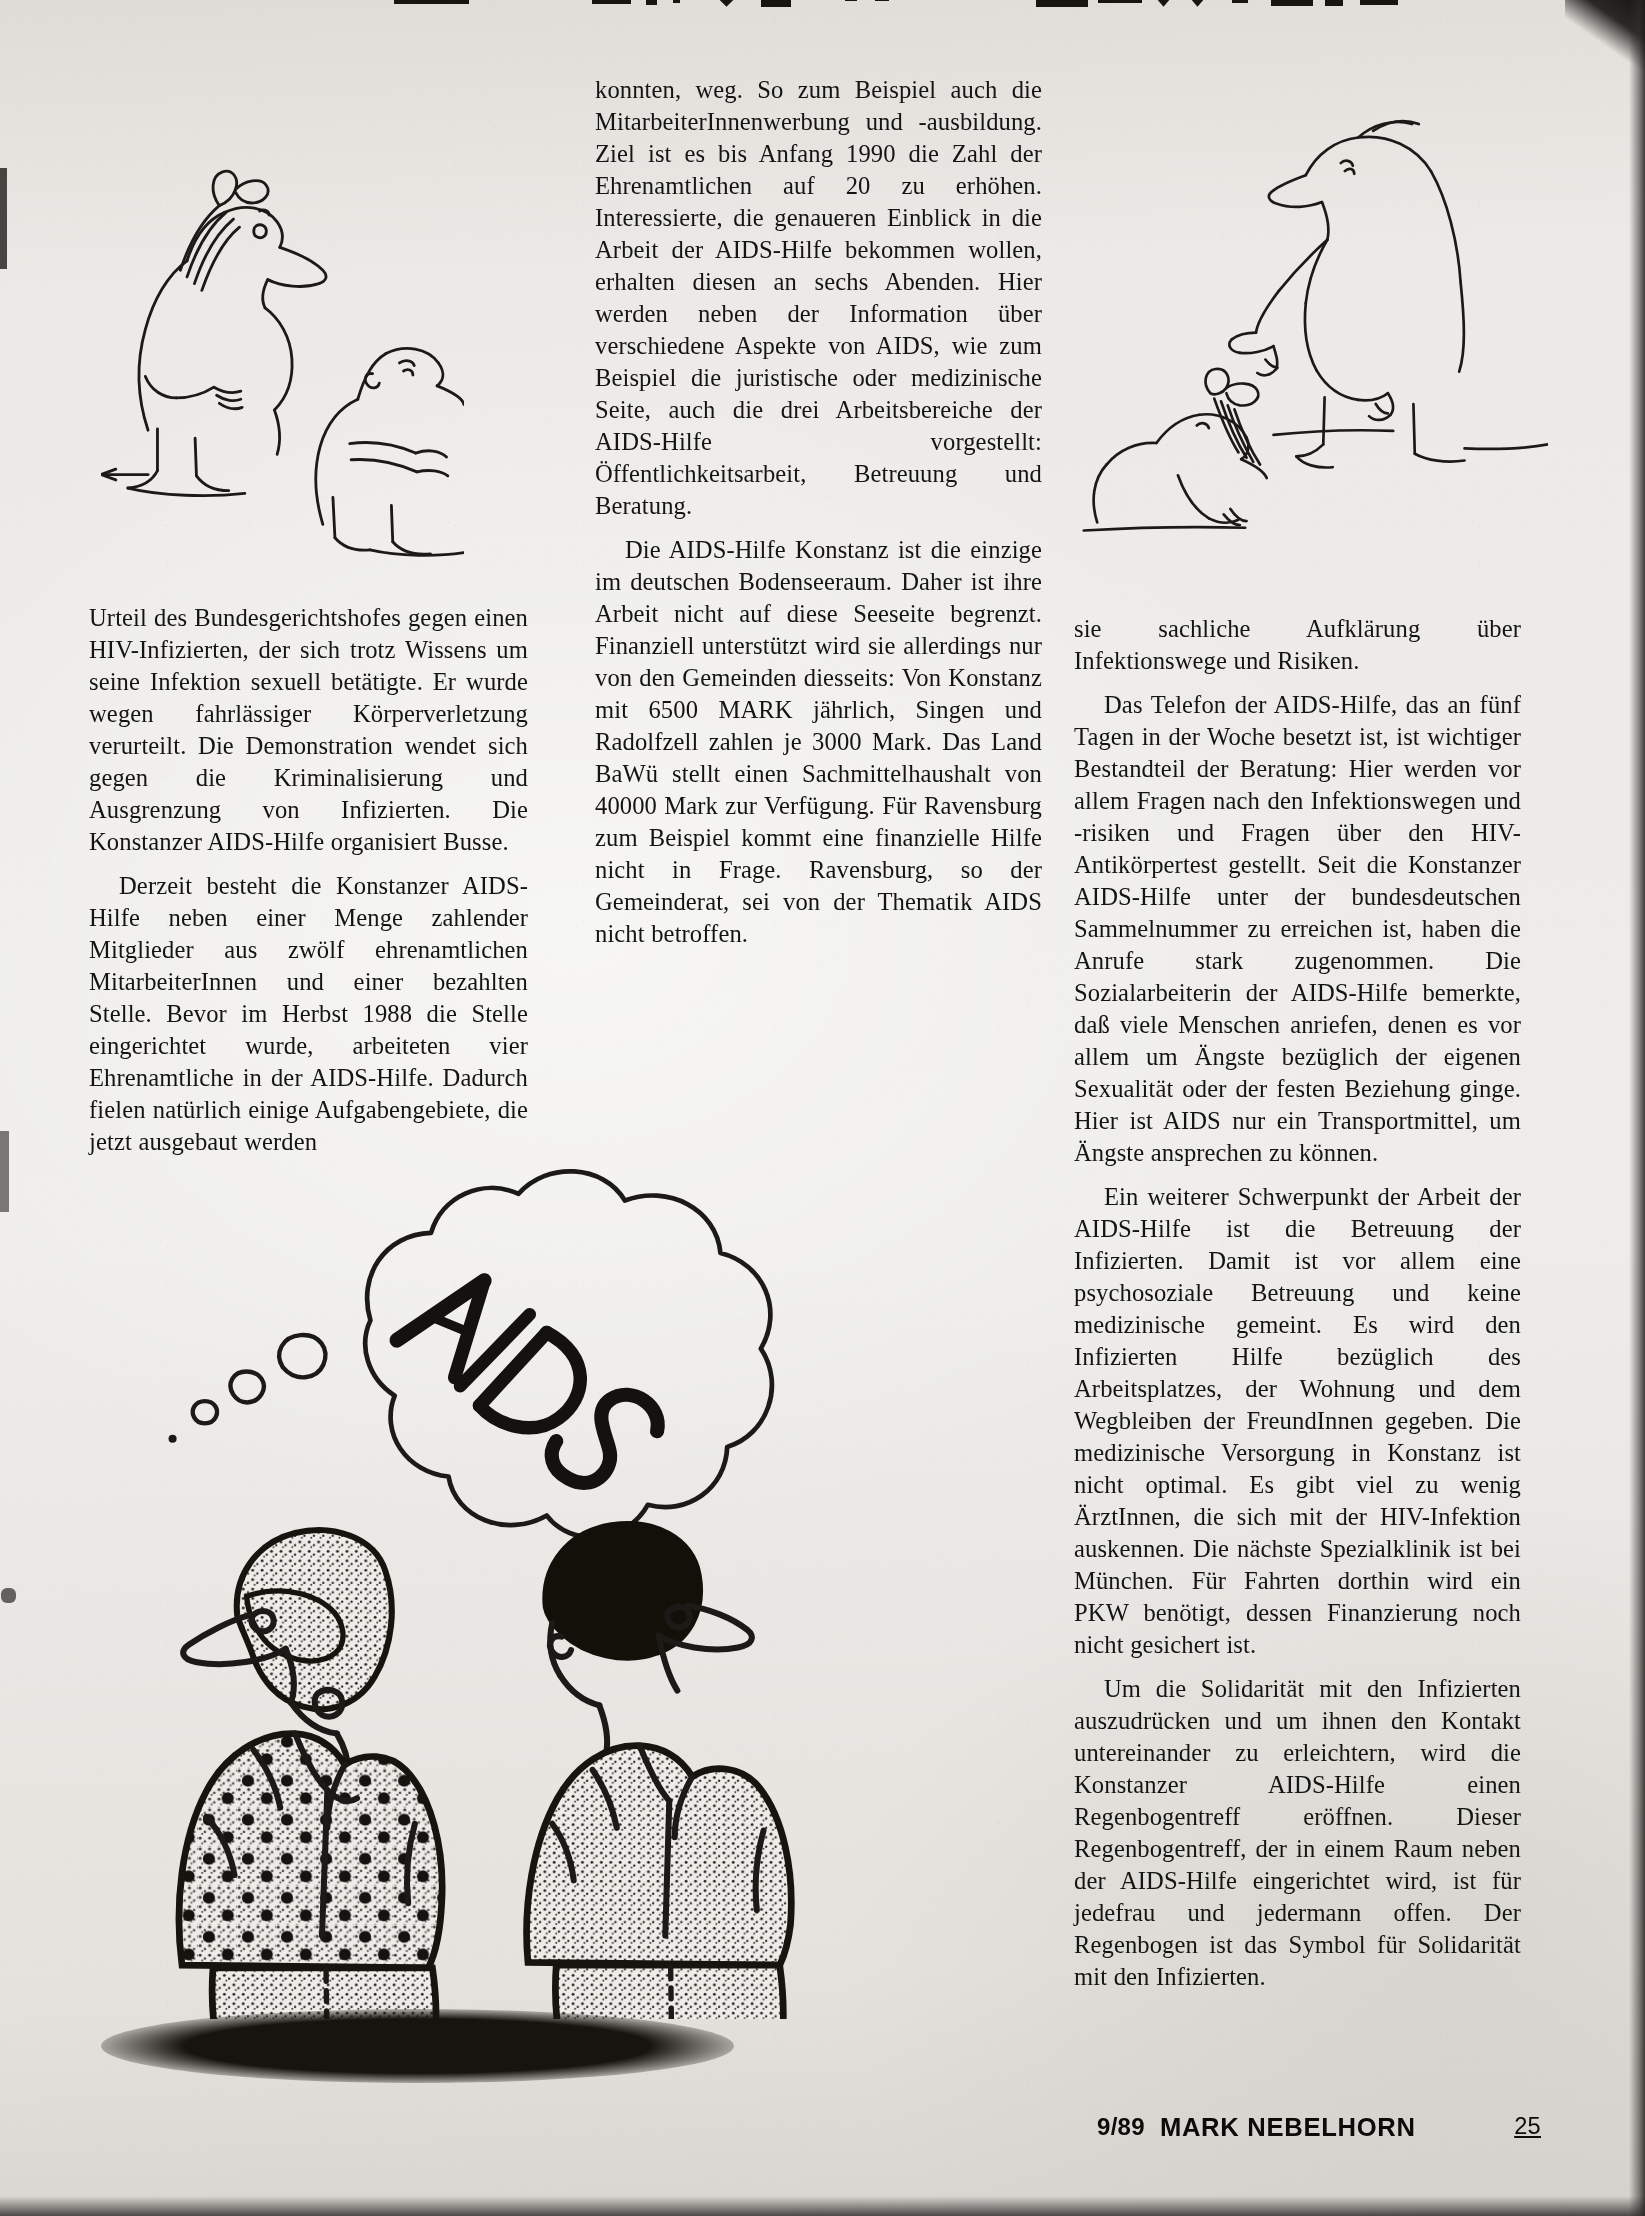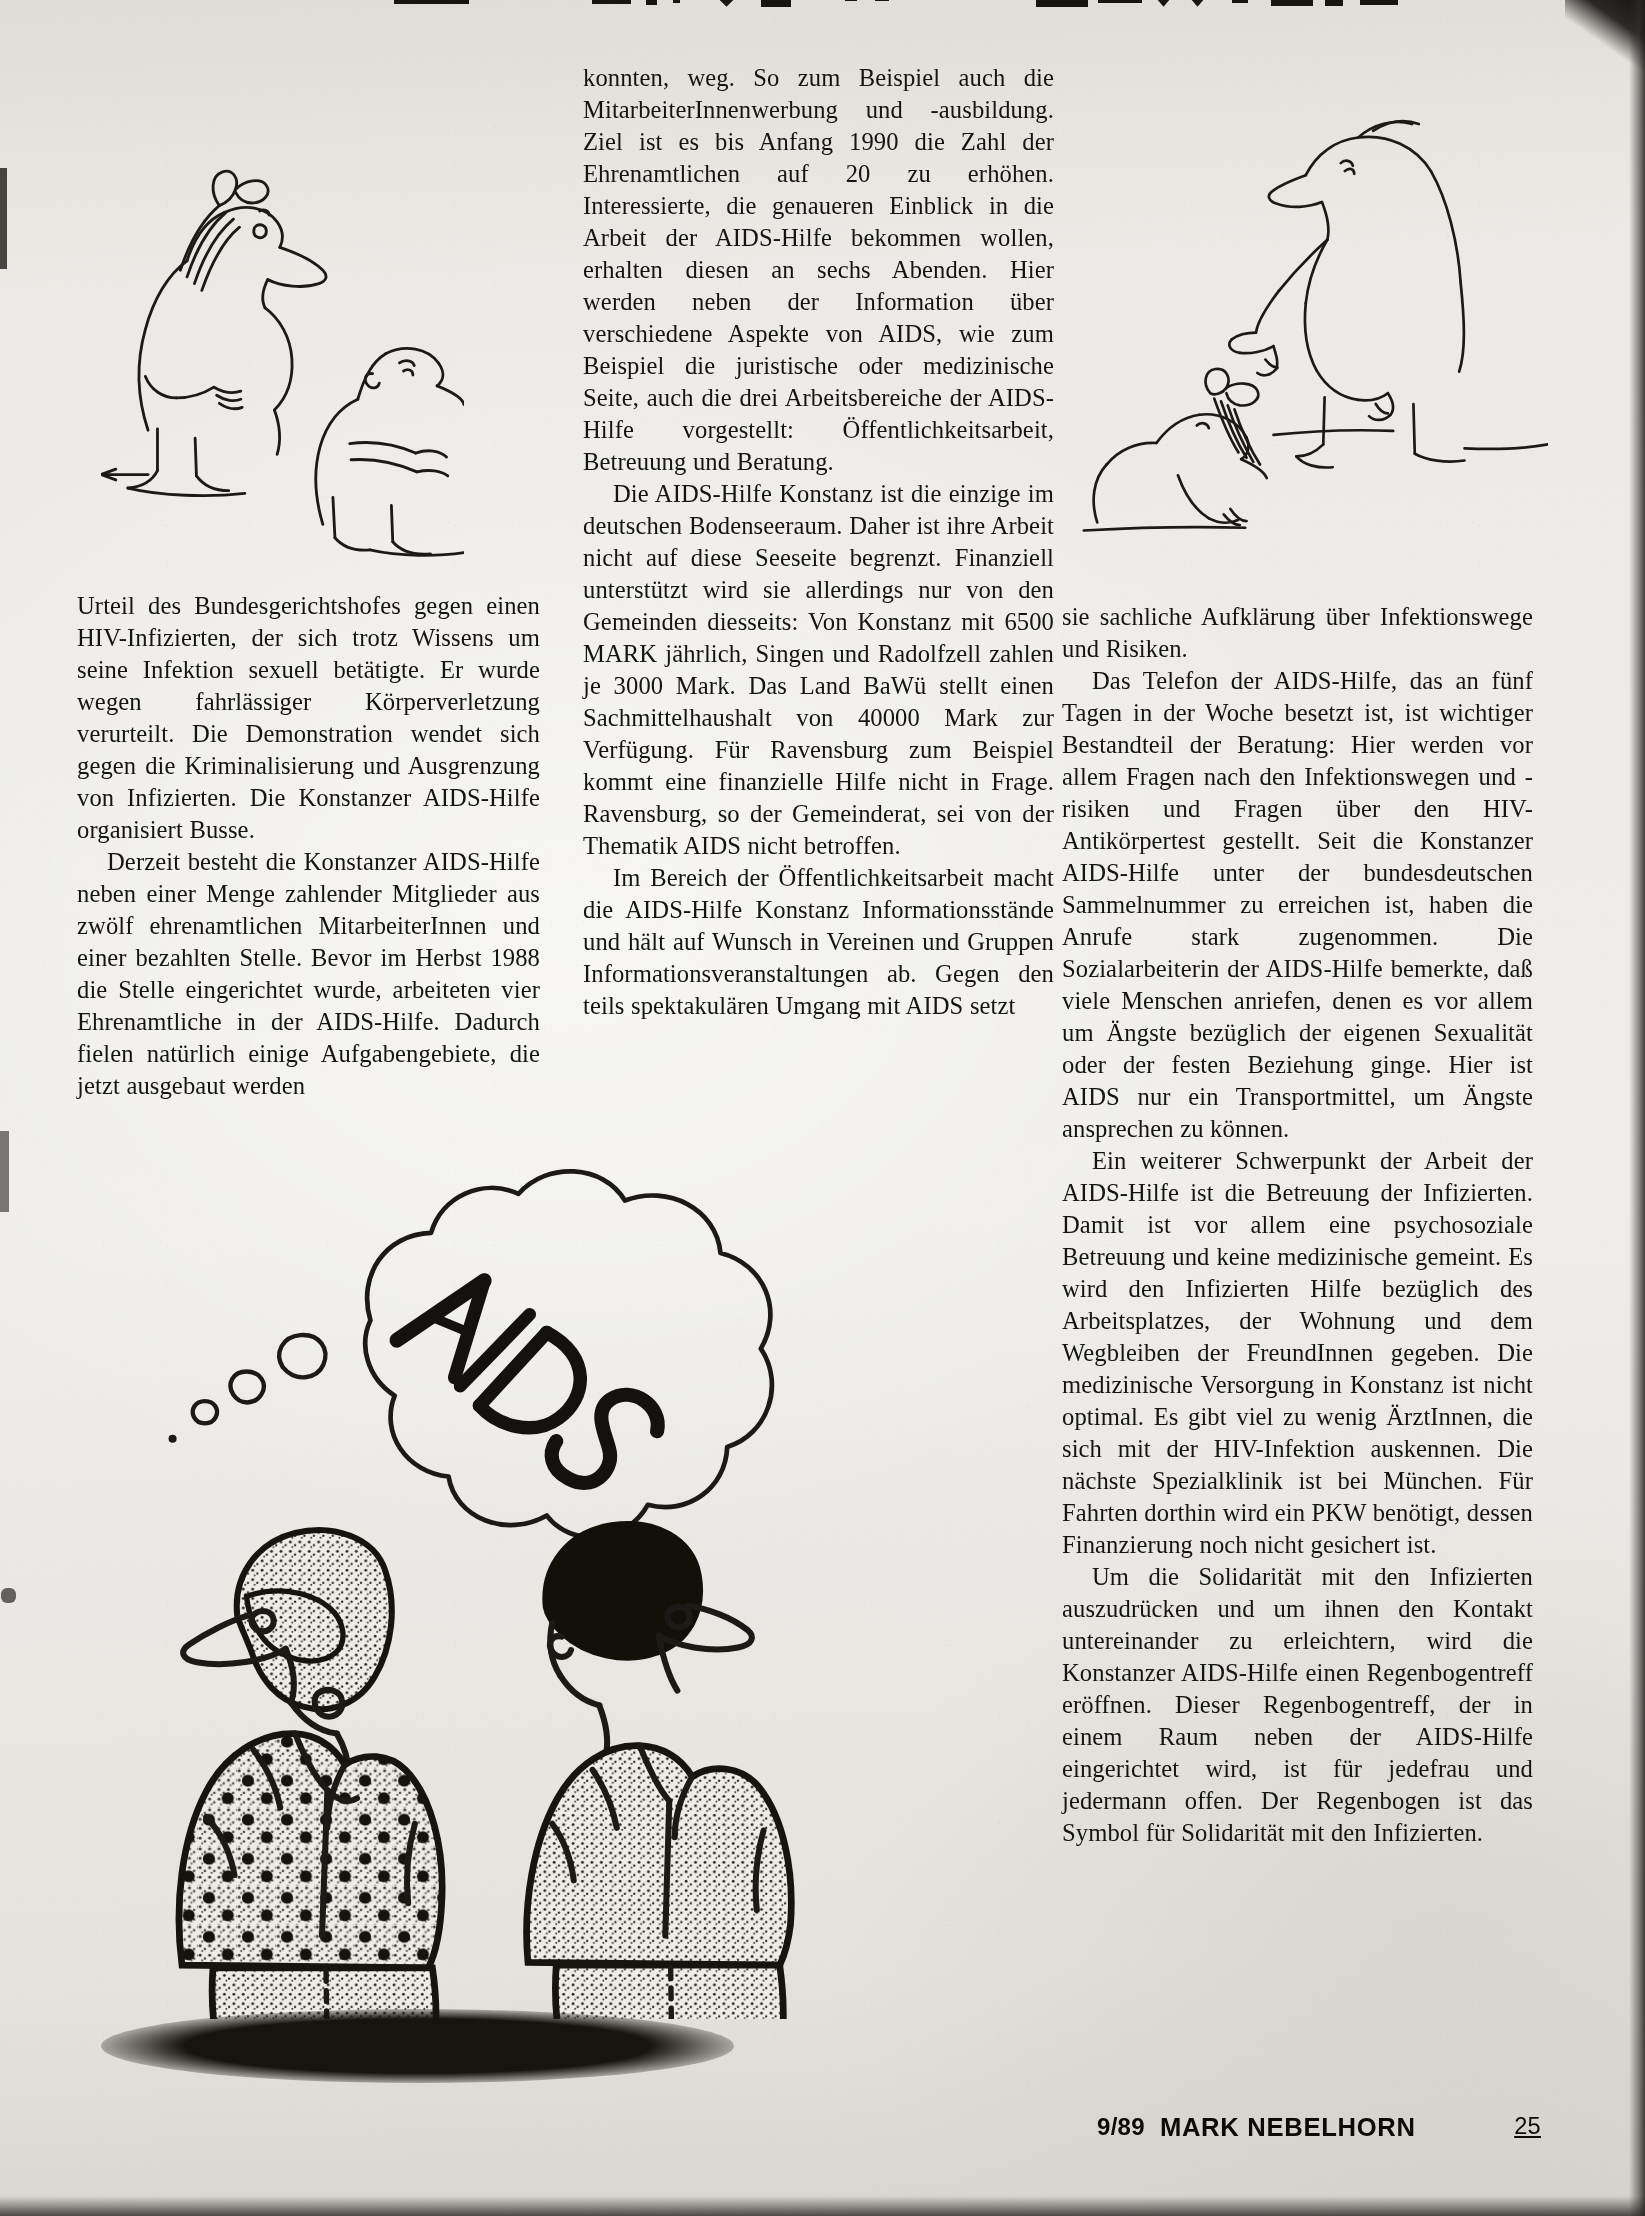--- a/index.html
+++ b/index.html
@@ -80,21 +80,21 @@
   .col {
     position: absolute;
     text-align: justify;
     text-justify: inter-word;
     font-size: 24.6px;
     line-height: 32px;
     letter-spacing: 0.1px;
     word-spacing: 0.3px;
     -webkit-font-smoothing: none;
   }
-  .col p { margin: 0; }
+  .col p { margin: 12px; }
   .col p.ind { text-indent: 30px; }
   .col p:last-child { text-align: justify; }
 
   #col1 { left: 77px; top: 590px;  width: 463px; }
   #col2 { left: 583px; top: 62px;   width: 471px; }
   #col3 { left: 1062px; top: 601px; width: 471px; }
 
   
   .col, #footer { filter: contrast(1.06); }
 
@@ -443,21 +443,20 @@
               border-radius:50%;"></div>
 
   <div class="col" id="col1">
     <p>Urteil des Bundesgerichtshofes gegen einen HIV-Infizierten, der sich trotz Wissens um seine Infektion sexuell betätigte. Er wurde wegen fahrlässiger Körperverletzung verurteilt. Die Demonstration wendet sich gegen die Kriminalisierung und Ausgrenzung von Infizierten. Die Konstanzer AIDS-Hilfe organisiert Busse.</p>
     <p class="ind">Derzeit besteht die Konstanzer AIDS-Hilfe neben einer Menge zahlender Mitglieder aus zwölf ehrenamtlichen MitarbeiterInnen und einer bezahlten Stelle. Bevor im Herbst 1988 die Stelle eingerichtet wurde, arbeiteten vier Ehrenamtliche in der AIDS-Hilfe. Dadurch fielen natürlich einige Aufgabengebiete, die jetzt ausgebaut werden</p>
   </div>
 
   <div class="col" id="col2">
     <p>konnten, weg. So zum Beispiel auch die MitarbeiterInnenwerbung und -ausbildung. Ziel ist es bis Anfang 1990 die Zahl der Ehrenamtlichen auf 20 zu erhöhen. Interessierte, die genaueren Einblick in die Arbeit der AIDS-Hilfe bekommen wollen, erhalten diesen an sechs Abenden. Hier werden neben der Information über verschiedene Aspekte von AIDS, wie zum Beispiel die juristische oder medizinische Seite, auch die drei Arbeitsbereiche der AIDS-Hilfe vorgestellt: Öffentlichkeitsarbeit, Betreuung und Beratung.</p>
     <p class="ind">Die AIDS-Hilfe Konstanz ist die einzige im deutschen Bodenseeraum. Daher ist ihre Arbeit nicht auf diese Seeseite begrenzt. Finanziell unterstützt wird sie allerdings nur von den Gemeinden diesseits: Von Konstanz mit 6500 MARK jährlich, Singen und Radolfzell zahlen je 3000 Mark. Das Land BaWü stellt einen Sachmittelhaushalt von 40000 Mark zur Verfügung. Für Ravensburg zum Beispiel kommt eine finanzielle Hilfe nicht in Frage. Ravensburg, so der Gemeinderat, sei von der Thematik AIDS nicht betroffen.</p>
-    <p class="ind">Im Bereich der Öffentlichkeitsarbeit macht die AIDS-Hilfe Konstanz Informationsstände und hält auf Wunsch in Vereinen und Gruppen Informationsveranstaltungen ab. Gegen den teils spektakulären Umgang mit AIDS setzt</p>
   </div>
 
   <div class="col" id="col3">
     <p>sie sachliche Aufklärung über Infektionswege und Risiken.</p>
     <p class="ind">Das Telefon der AIDS-Hilfe, das an fünf Tagen in der Woche besetzt ist, ist wichtiger Bestandteil der Beratung: Hier werden vor allem Fragen nach den Infektionswegen und -risiken und Fragen über den HIV-Antikörpertest gestellt. Seit die Konstanzer AIDS-Hilfe unter der bundesdeutschen Sammelnummer zu erreichen ist, haben die Anrufe stark zugenommen. Die Sozialarbeiterin der AIDS-Hilfe bemerkte, daß viele Menschen anriefen, denen es vor allem um Ängste bezüglich der eigenen Sexualität oder der festen Beziehung ginge. Hier ist AIDS nur ein Transportmittel, um Ängste ansprechen zu können.</p>
     <p class="ind">Ein weiterer Schwerpunkt der Arbeit der AIDS-Hilfe ist die Betreuung der Infizierten. Damit ist vor allem eine psychosoziale Betreuung und keine medizinische gemeint. Es wird den Infizierten Hilfe bezüglich des Arbeitsplatzes, der Wohnung und dem Wegbleiben der FreundInnen gegeben. Die medizinische Versorgung in Konstanz ist nicht optimal. Es gibt viel zu wenig ÄrztInnen, die sich mit der HIV-Infektion auskennen. Die nächste Spezialklinik ist bei München. Für Fahrten dorthin wird ein PKW benötigt, dessen Finanzierung noch nicht gesichert ist.</p>
     <p class="ind">Um die Solidarität mit den Infizierten auszudrücken und um ihnen den Kontakt untereinander zu erleichtern, wird die Konstanzer AIDS-Hilfe einen Regenbogentreff eröffnen. Dieser Regenbogentreff, der in einem Raum neben der AIDS-Hilfe eingerichtet wird, ist für jedefrau und jedermann offen. Der Regenbogen ist das Symbol für Solidarität mit den Infizierten.</p>
   </div>
 
   <div id="footer">

